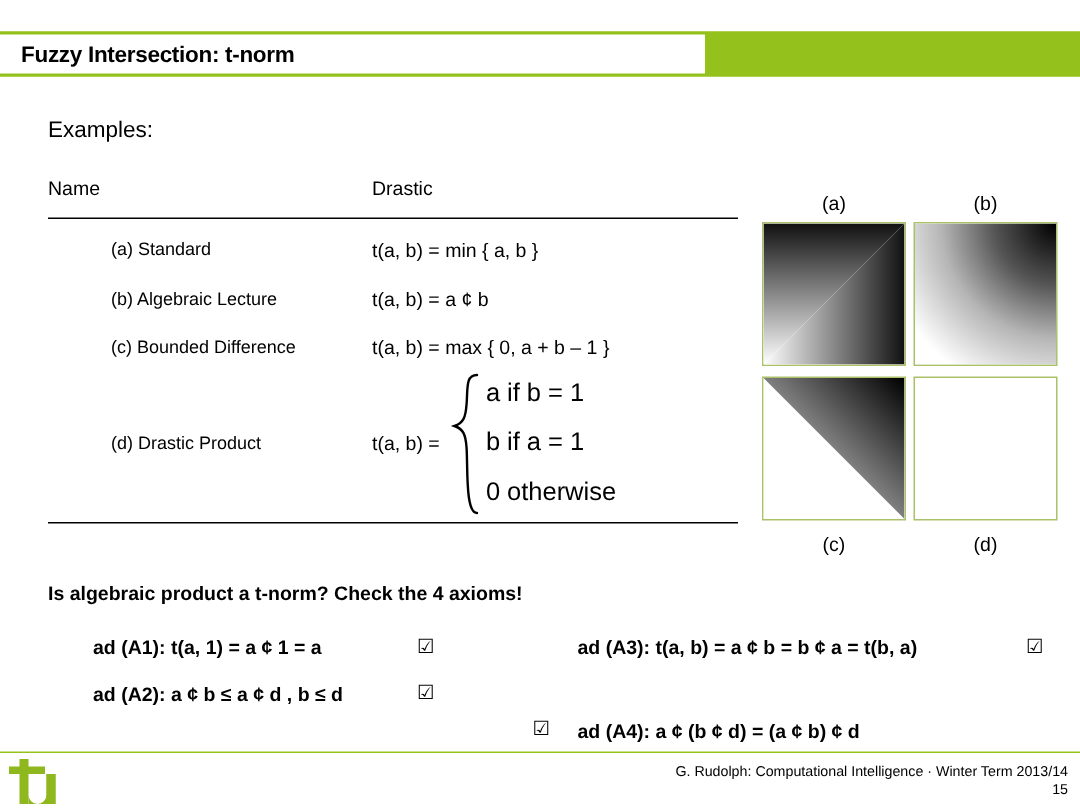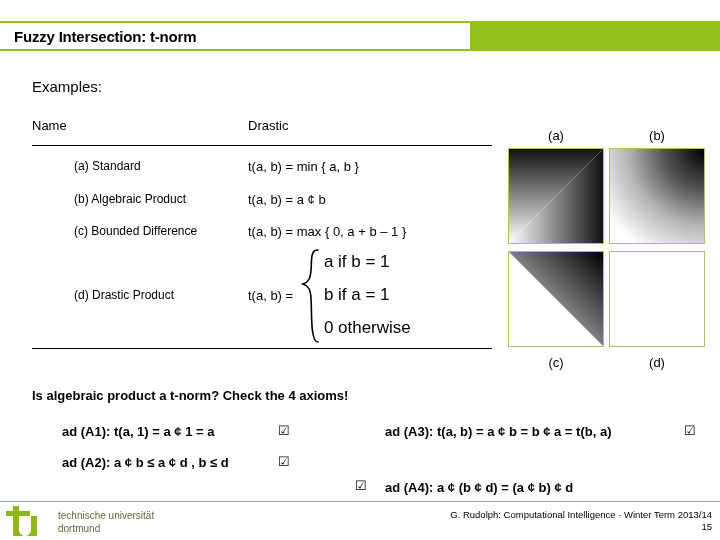--- a/index.html
+++ b/index.html
@@ -248,21 +248,21 @@
 
 <div class="tbl-head-name">Name</div>
 <div class="tbl-head-func">Drastic</div>
 
 <div class="rule rule-top"></div>
 <div class="rule rule-bottom"></div>
 
 <div class="row-name row-a">(a) Standard</div>
 <div class="row-func row-a">t(a, b) = min { a, b }</div>
 
-<div class="row-name row-b">(b) Algebraic Product</div>
+<div class="row-name row-b">(b) Algebraic Lecture</div>
 <div class="row-func row-b">t(a, b) = a ¢ b</div>
 
 <div class="row-name row-c">(c) Bounded Difference</div>
 <div class="row-func row-c">t(a, b) = max { 0, a + b – 1 }</div>
 
 <div class="row-name row-d">(d) Drastic Product</div>
 <div class="row-func row-d">t(a, b) =</div>
 
 <div class="piecewise">
   <svg class="brace-svg" width="22" height="96" viewBox="0 0 22 96">
@@ -356,20 +356,16 @@
 
 <div class="footer-rule"></div>
 
 <div class="logo">
   <svg width="44" height="30" viewBox="0 0 44 30">
     <rect x="0" y="5" width="24" height="5" fill="#8eb81e"></rect>
     <rect x="7" y="0" width="6" height="30" fill="#8eb81e"></rect>
     <path d="M13 10 L13 24 A6 6 0 0 0 25 24 L25 10 L31 10 L31 30 L13 30 Z" fill="#8eb81e"></path>
     <rect x="25" y="10" width="6" height="20" fill="#8eb81e"></rect>
   </svg>
-  <div class="logo-text">
-    <div>technische universität</div>
-    <div>dortmund</div>
-  </div>
 </div>
 
 <div class="footer-credit">G. Rudolph: Computational Intelligence · Winter Term 2013/14</div>
 <div class="footer-page">15</div>
 
 </body></html>

